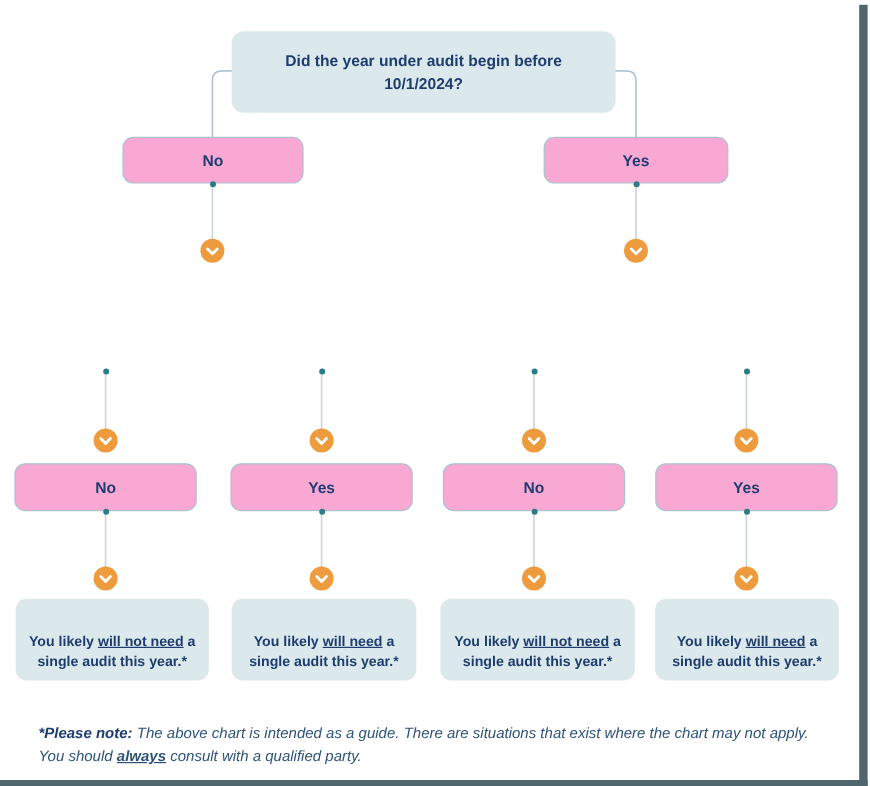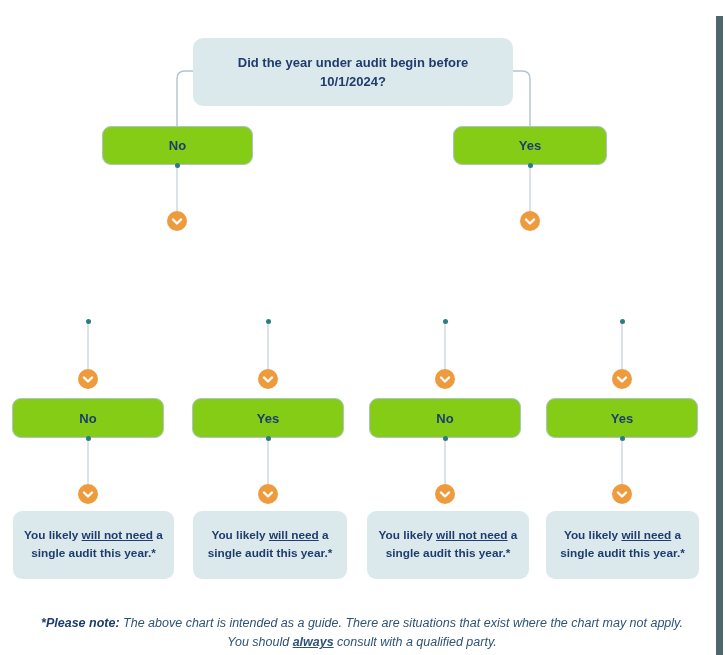--- a/index.html
+++ b/index.html
@@ -1,33 +1,33 @@
 <!DOCTYPE html>
 <html><head>
 <meta charset="utf-8">
 <style>
   html,body{margin:0;padding:0;background:#ffffff;}
   body{width:725px;height:655px;overflow:hidden;position:relative;
        font-family:"Liberation Sans", sans-serif;-webkit-font-smoothing:antialiased;}
-  .stage{position:absolute;left:0;top:16px;width:725px;height:537px;}
+  .stage{position:absolute;left:0;top:4px;width:725px;height:537px;}
   svg.wires{position:absolute;left:0;top:0;z-index:0;}
   .node{position:absolute;box-sizing:border-box;display:flex;align-items:center;justify-content:center;
         text-align:center;z-index:2;}
   .q-box{background:#dce9ec;border-radius:10px;color:#1e3d6e;font-weight:bold;font-size:13px;line-height:1.5;}
-  .yn-box{background:#84cc16;border:1.4px solid #aec2cd;border-radius:9px;color:#1e3d6e;
+  .yn-box{background:#f9a8d4;border:1.4px solid #aec2cd;border-radius:9px;color:#1e3d6e;
           font-weight:bold;font-size:13px;}
   .teal-box{background:#3a858d;border-radius:10px;color:#ffffff;font-weight:bold;font-size:12px;
             line-height:1.5;padding:8px 18px;}
   .outcome{background:#dce9ec;border-radius:9px;color:#1e3d6e;font-weight:bold;font-size:11.8px;
-           line-height:1.5;padding:6px 8px;}
+           line-height:1.5;padding:6px 8px;align-items:flex-end;}
   .outcome .u, .u{text-decoration:underline;}
   .dot{position:absolute;width:5px;height:5px;border-radius:50%;background:#2b7c85;z-index:3;}
   .chev{position:absolute;width:20px;height:20px;border-radius:50%;background:#ee9b3d;z-index:3;
         display:flex;align-items:center;justify-content:center;}
-  .footnote{position:absolute;left:32px;top:598px;width:660px;text-align:center;font-style:italic;
+  .footnote{position:absolute;left:32px;top:598px;width:660px;text-align:left;font-style:italic;
             font-size:12.5px;line-height:1.55;color:#2e5379;z-index:2;}
   .fn-label{font-weight:bold;color:#1e3d6e;}
   .fn-em{font-weight:bold;text-decoration:underline;}
   .edge{position:absolute;background:#4e666c;z-index:5;}
   .edge-right{left:716px;top:0;width:7px;height:654px;}
   .edge-bottom{left:0;top:646px;width:723px;height:8px;}
 </style>
 </head>
 <body>
 

